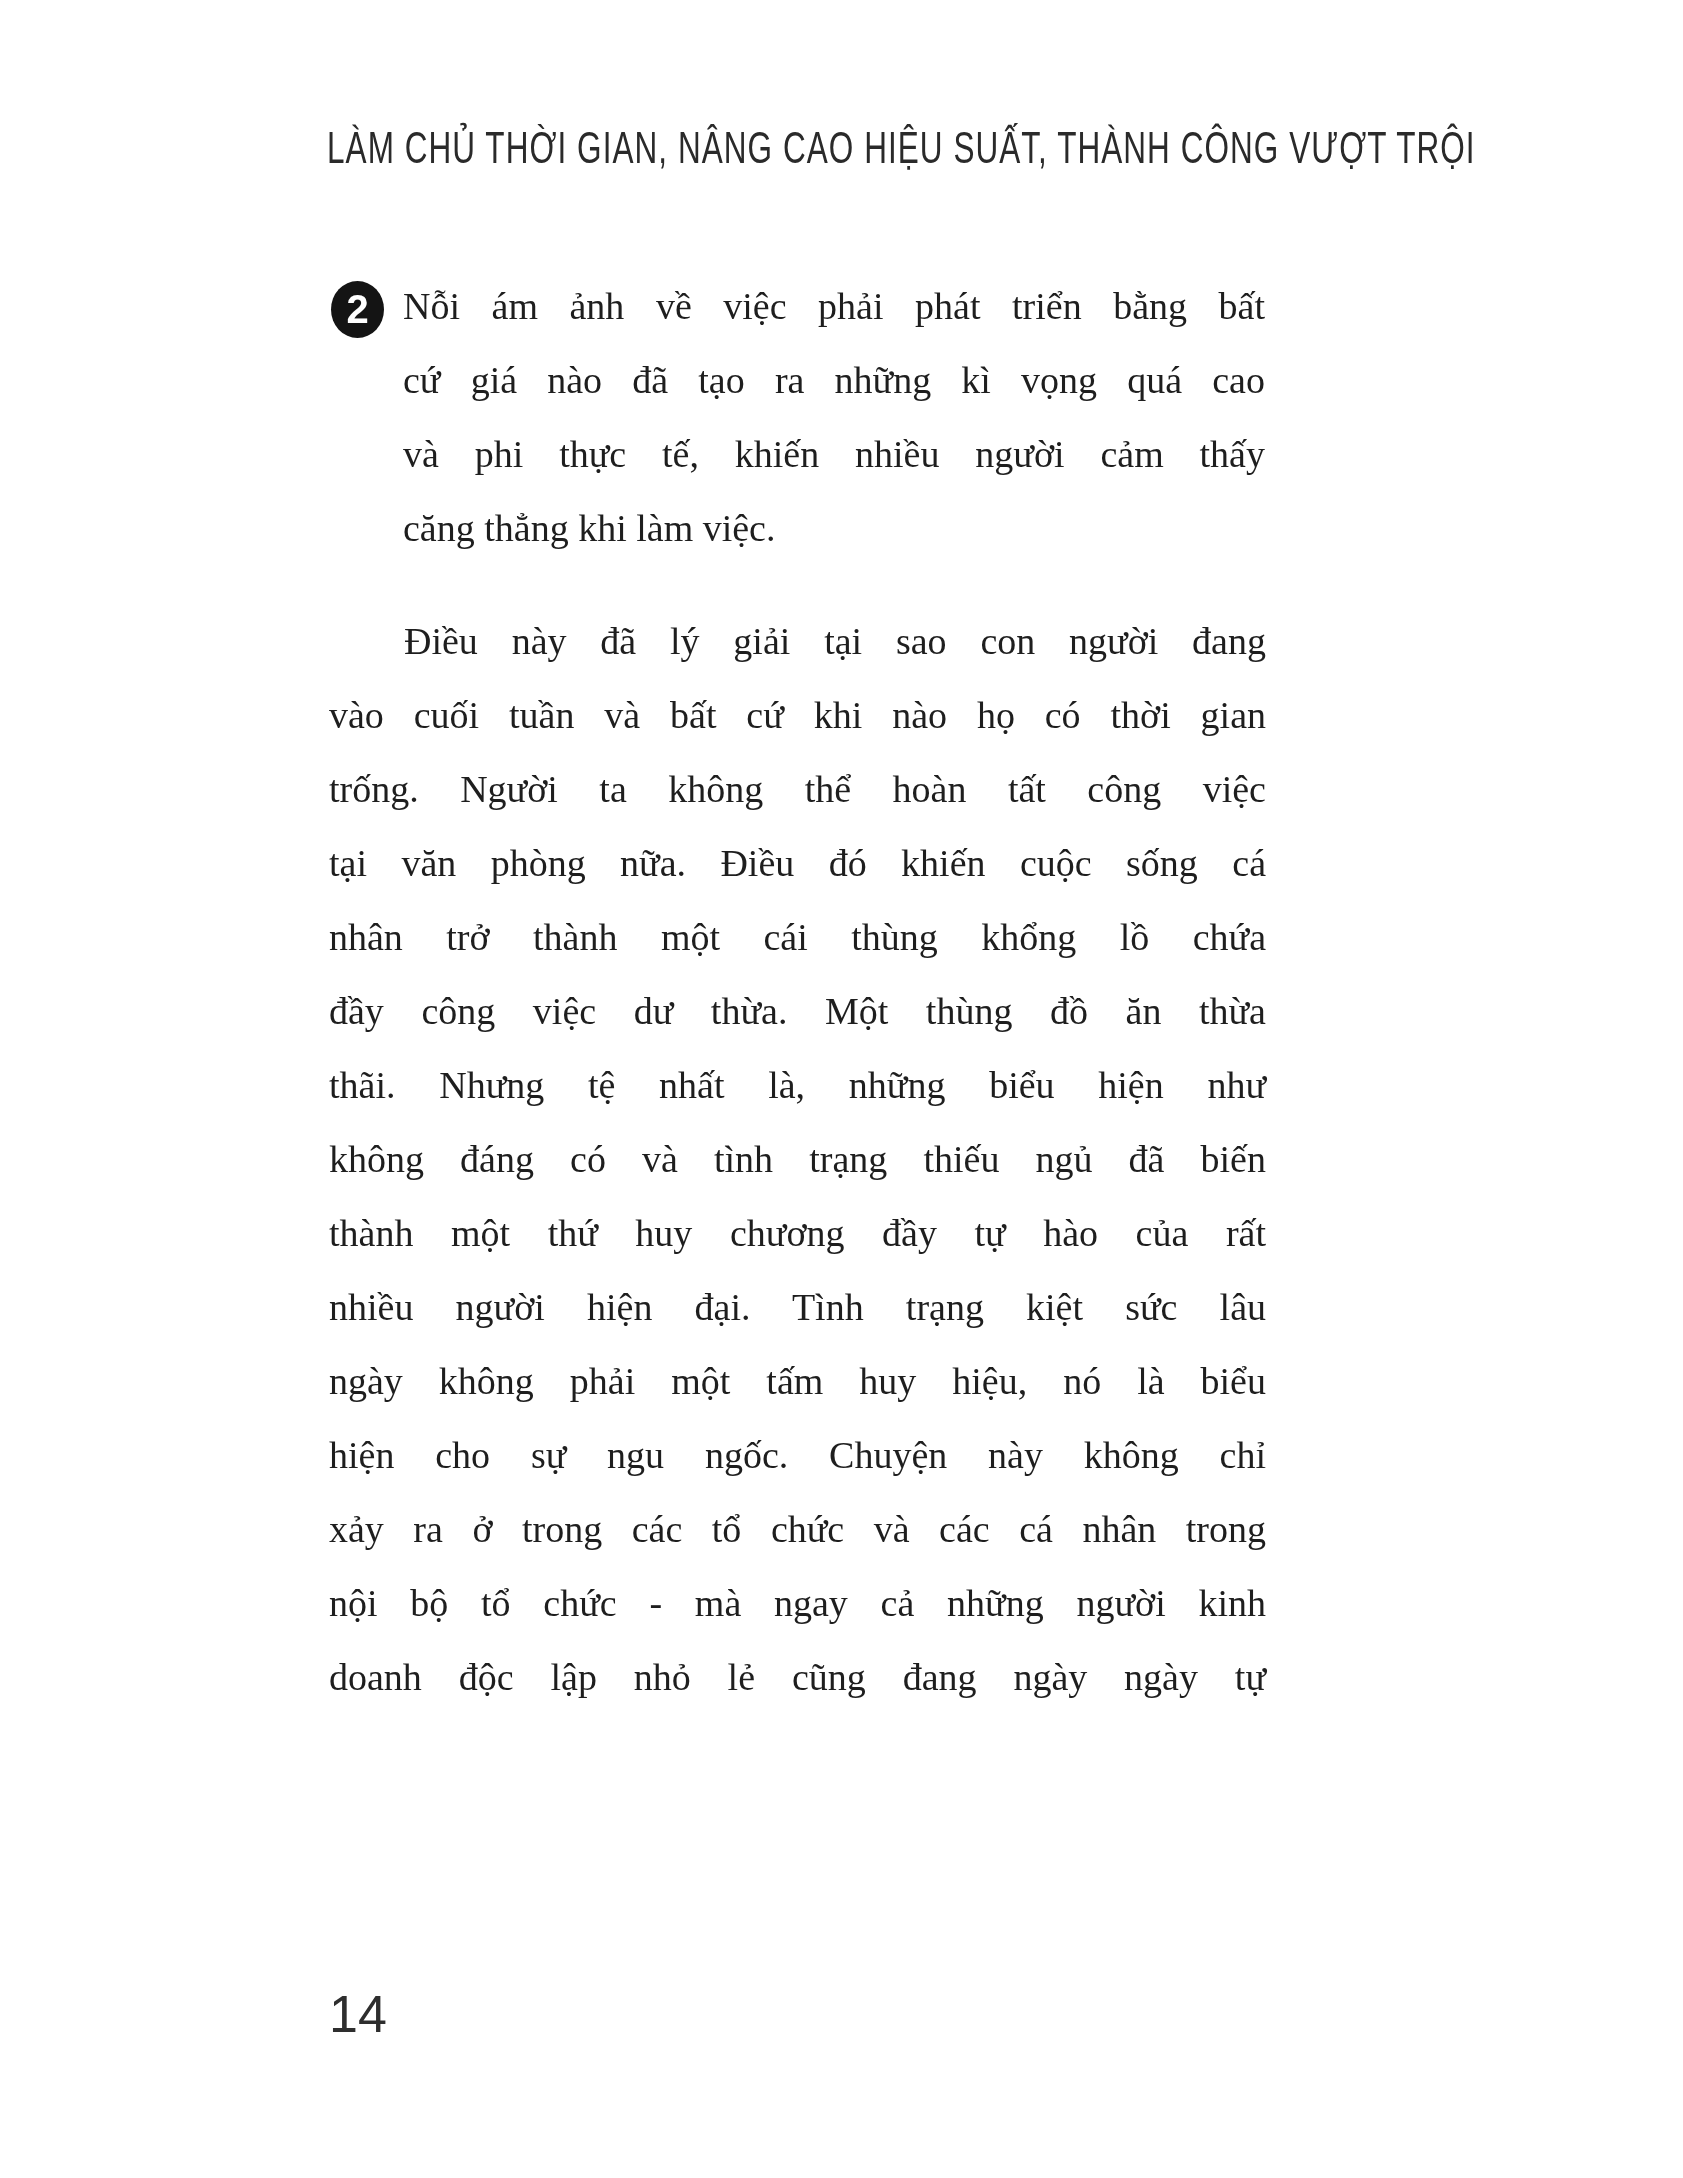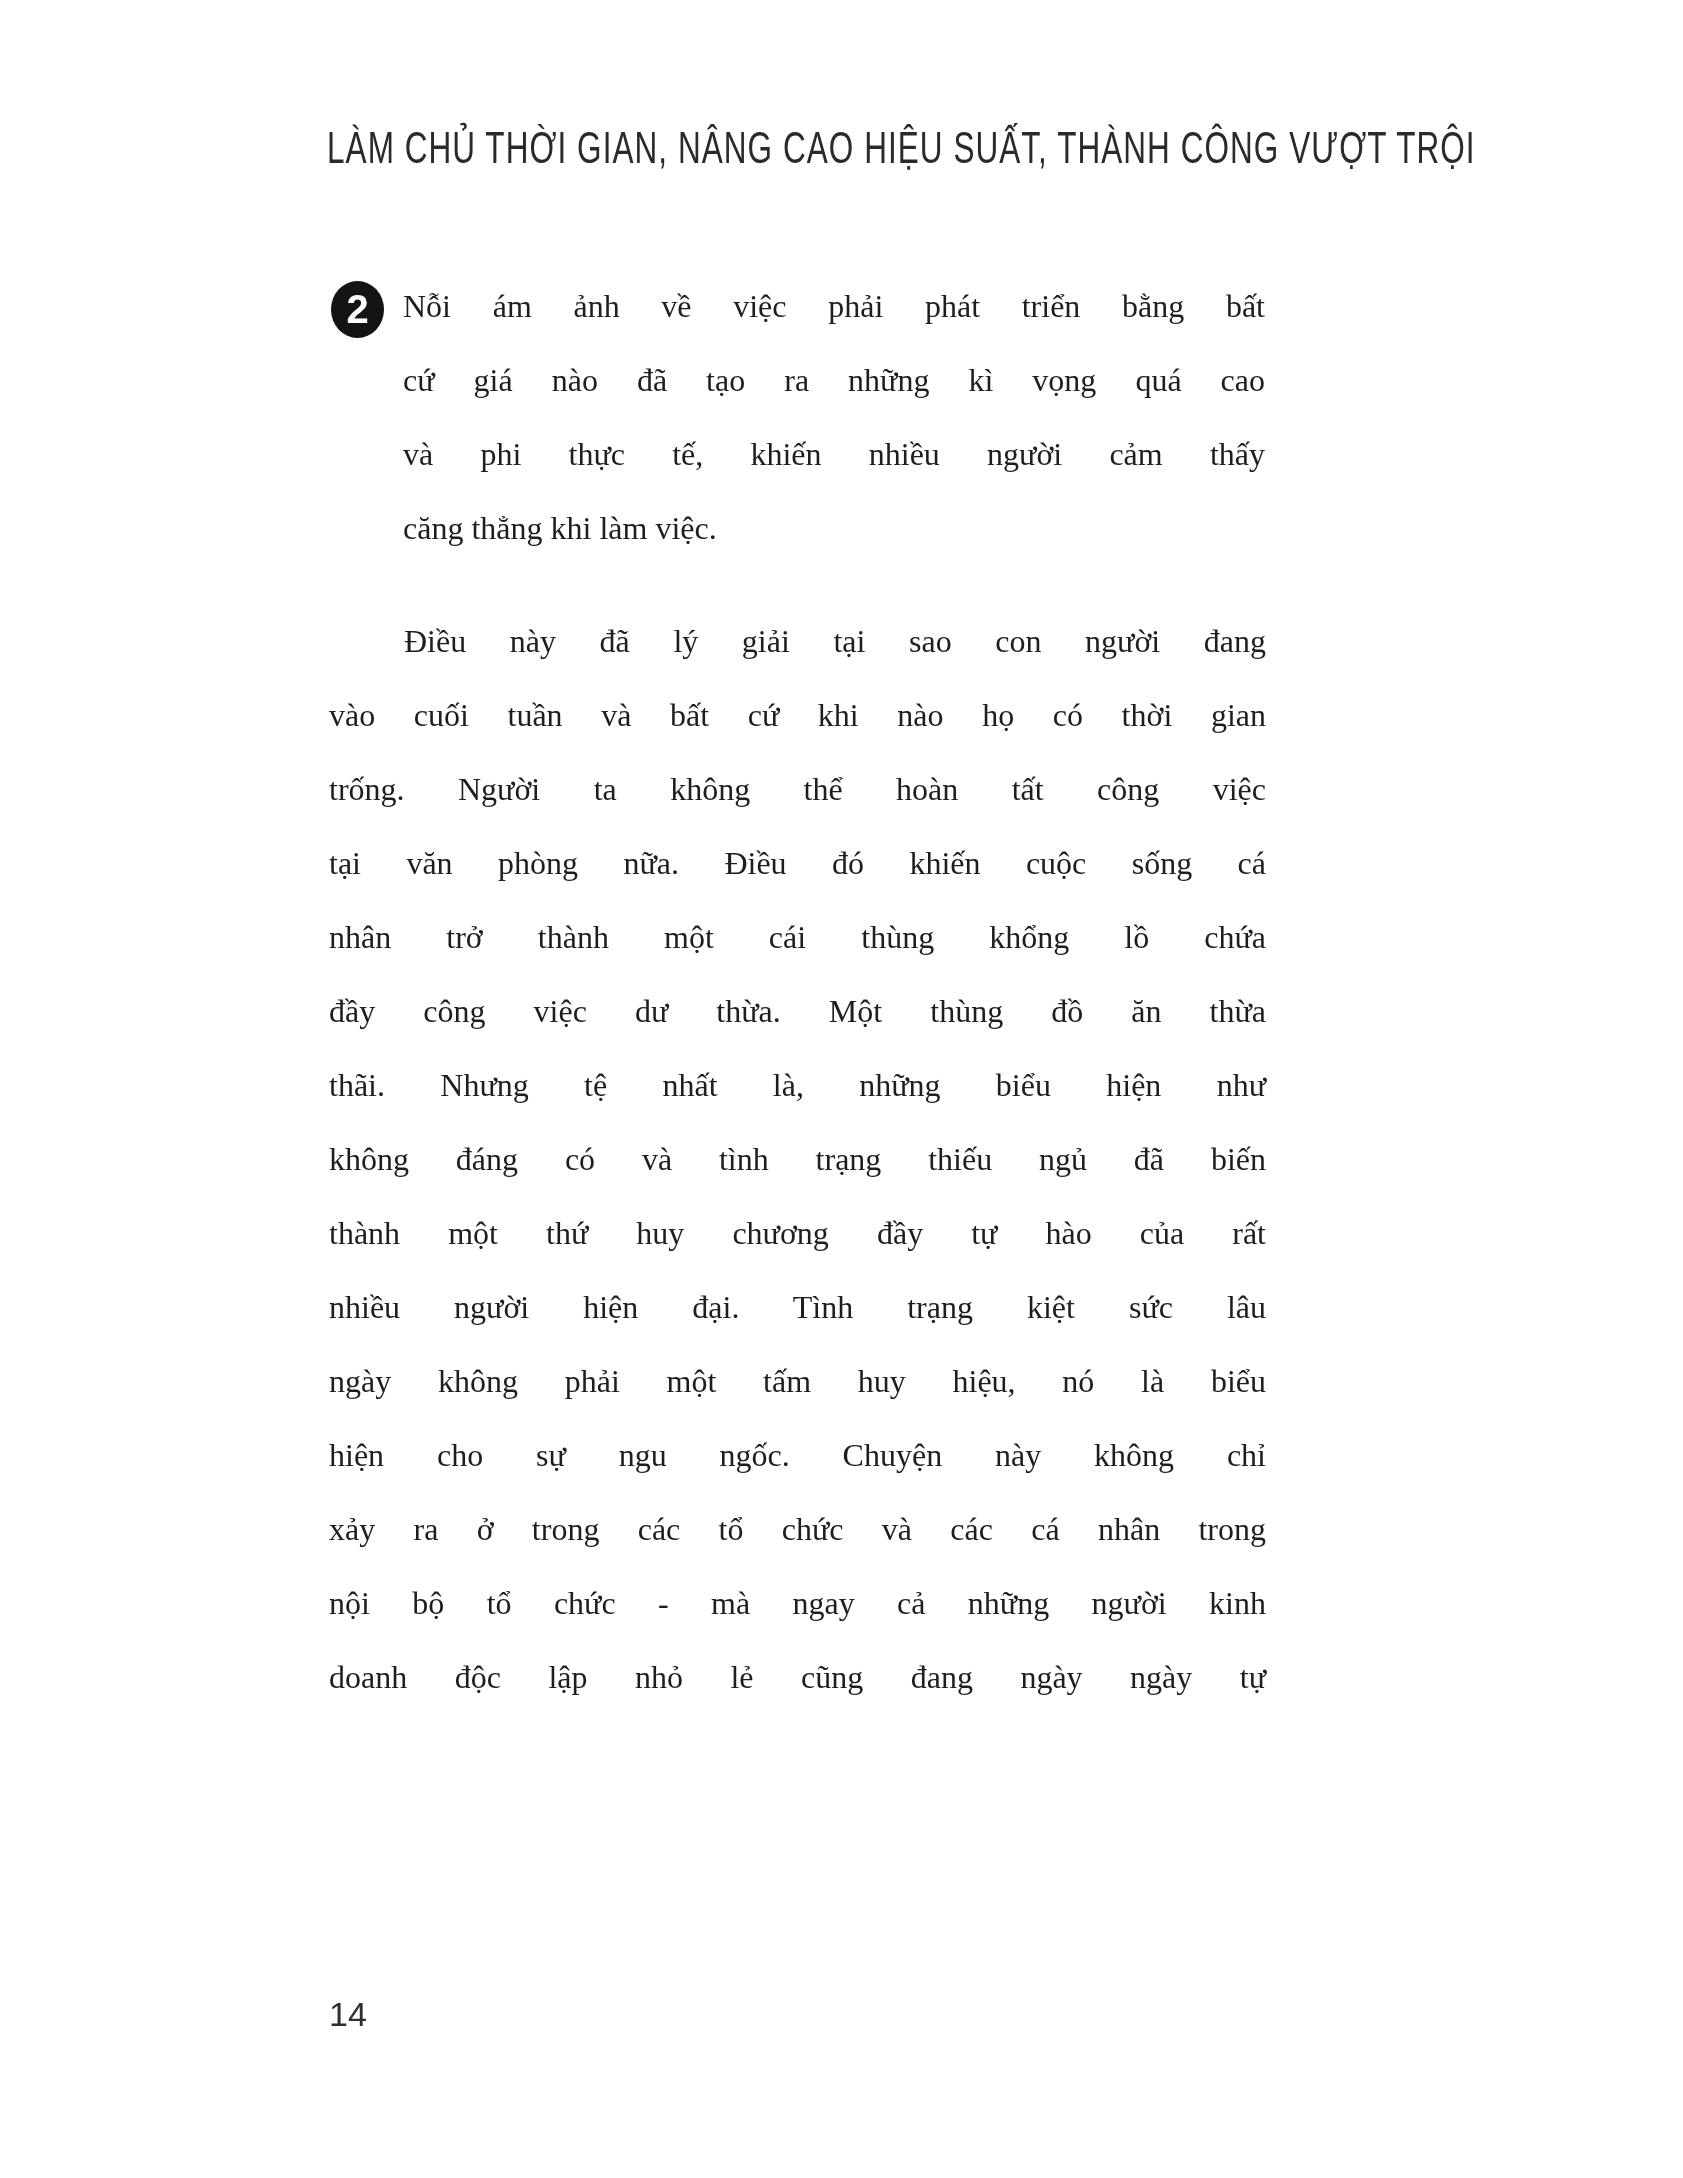--- a/index.html
+++ b/index.html
@@ -73,40 +73,40 @@
   .body-block {
     position: absolute;
     left: 329px;
     top: 604px;
     width: 937px;
   }
 
   .line {
     height: 74px;
     line-height: 74px;
-    font-size: 32px;
+    font-size: 38px;
     text-align: justify;
     text-align-last: justify;
     white-space: nowrap;
   }
   .line.no-justify {
     text-align: center;
     text-align-last: left;
   }
   .line.indent {
     padding-left: 75px;
   }
 
   
   .page-number {
     position: absolute;
     left: 329px;
     top: 1992px;
     font-family: "Liberation Sans", "DejaVu Sans", sans-serif;
-    font-size: 34px;
+    font-size: 52px;
     line-height: 44px;
     color: #2e2e2e;
     text-align: right;
   }
 </style>
 </head>
 <body>
 
 <div class="page">
 

